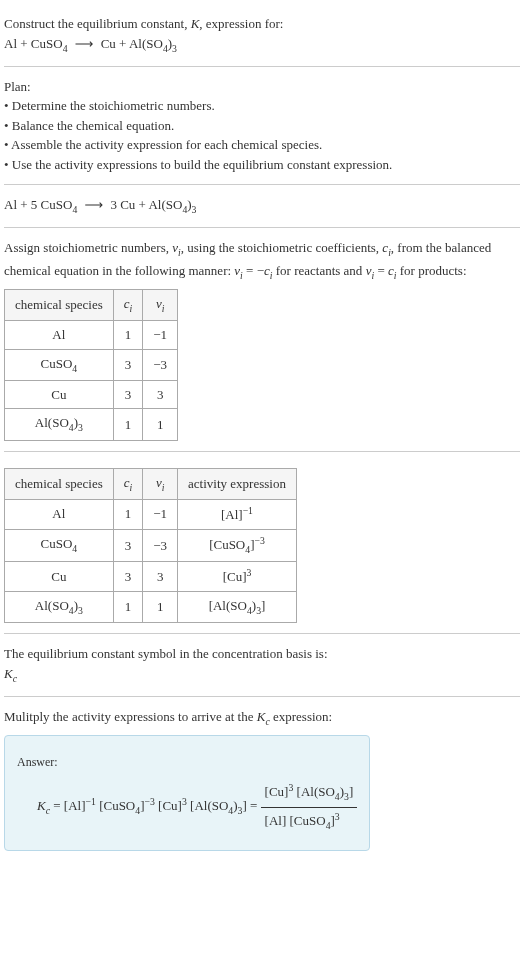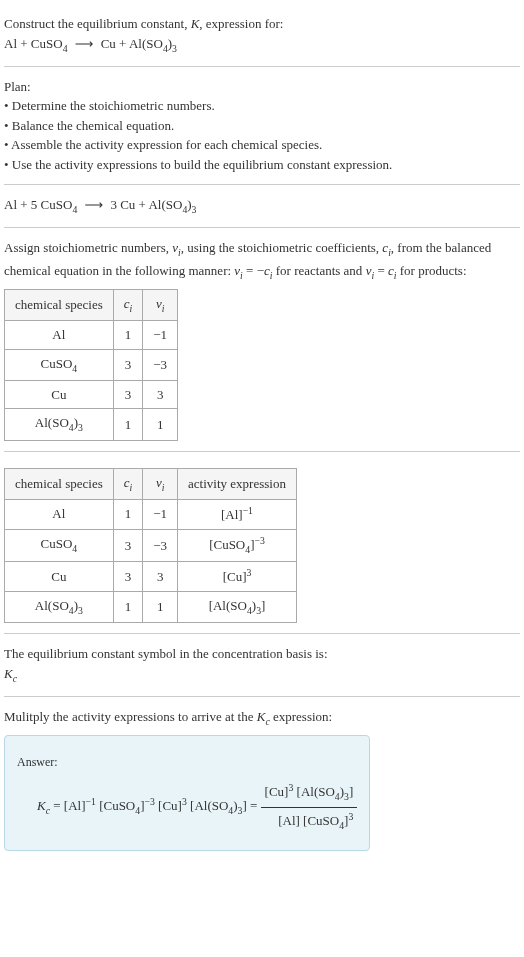--- a/index.html
+++ b/index.html
@@ -52,21 +52,21 @@
       margin-top: 6px;
       display: inline-block;
     }
     .answer-label {
       font-size: 12px;
       margin-bottom: 10px;
     }
     .frac {
       display: inline-block;
       vertical-align: middle;
-      text-align: right;
+      text-align: left;
     }
     .frac .num {
       display: block;
       border-bottom: 1px solid #333;
       padding: 0 4px 2px;
     }
     .frac .den {
       display: block;
       padding: 2px 4px 0;
     }

